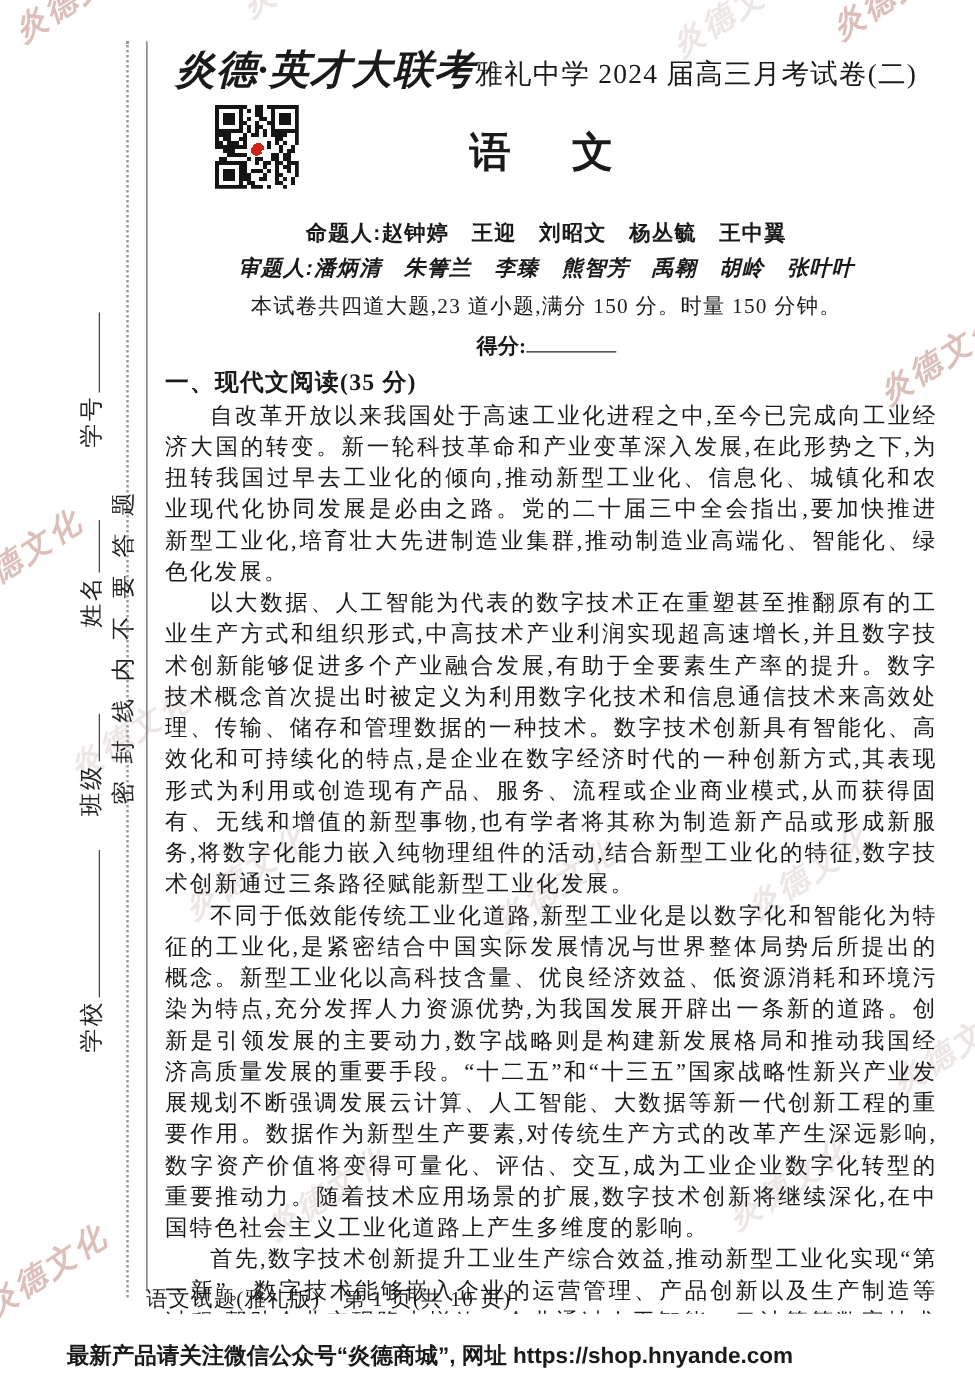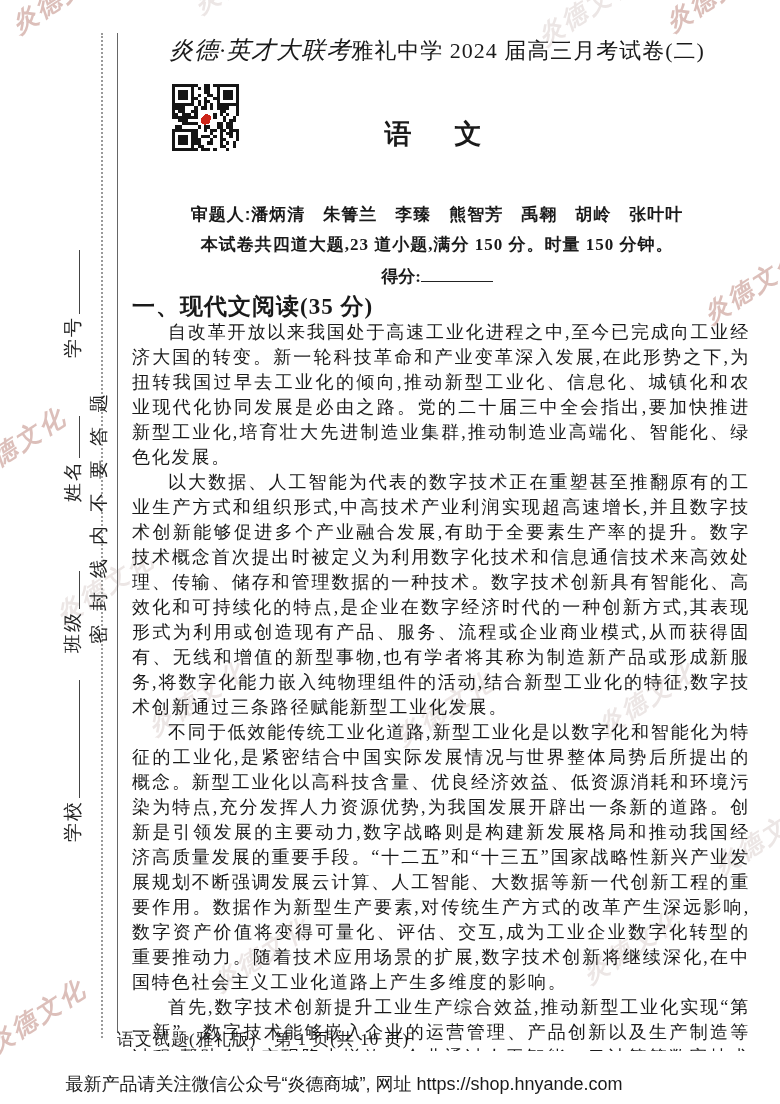--- a/index.html
+++ b/index.html
@@ -27,45 +27,45 @@
     font-size:19px; color:#222; white-space:nowrap; letter-spacing:2px;
   }
   .vlabel .blank{display:inline-block; height:60%; border-bottom:1.3px solid #444; margin-left:2px;}
   .seal{
     position:absolute; height:22px; transform:rotate(-90deg); transform-origin:center center;
     font-size:19px; letter-spacing:14px; color:#222; white-space:nowrap;
   }
   
   .hdr-center{position:absolute; left:117px; width:640px; text-align:center;}
   .title{top:34px; font-size:22px; letter-spacing:1px;}
-  .title .brand{font-weight:normal; font-style:italic; font-size:24px;}
+  .title .brand{font-weight:bold; font-style:italic; font-size:32px;}
   .title .rest{font-weight:500;}
-  .subject{top:116px; font-size:27px; font-weight:bold; letter-spacing:8px;}
+  .subject{top:100px; font-size:33px; font-weight:bold; letter-spacing:8px;}
   .byline{font-family:"Liberation Sans","DejaVu Sans",sans-serif; font-weight:bold;
     font-size:17px; letter-spacing:1px;}
   .byline.setters{top:175px;}
-  .byline.reviewers{top:203px;}
-  .exam-info{top:233px; font-size:17px; letter-spacing:1px;font-weight:bold;}
+  .byline.reviewers{top:203px;font-style:italic;}
+  .exam-info{top:233px; font-size:17px; letter-spacing:1px;}
   .score-row{top:264px; font-size:17px; font-weight:bold;}
   .score-row .blank{display:inline-block; width:72px; height:17px; border-bottom:1.2px solid #222;}
   
   .qr{position:absolute; left:172px; top:84px; width:67px; height:67px;}
   
   .passage-col{
     position:absolute; left:132px; top:294px; width:618px; height:757px; overflow:hidden;
     font-size:18px; line-height:25px; letter-spacing:1.8px; text-align:justify;
   }
-  .sec-h{font-weight:bold; font-size:23px; line-height:26px; letter-spacing:1px;}
+  .sec-h{font-weight:bold; font-size:19px; line-height:26px; letter-spacing:1px;}
   .sub-h,.instr{margin:0 0 0 36px; line-height:26px;}
   .passage p{margin:0; text-indent:2em;}
   
   .footer{position:absolute; left:117px; width:640px; top:1028px; text-align:left;
     font-size:17px; letter-spacing:1px;}
   .promo{position:absolute; left:0; width:688px; top:1072px; text-align:center;
-    font-family:"Liberation Sans","DejaVu Sans",sans-serif; font-weight:normal; font-size:18px;}
+    font-family:"Liberation Sans","DejaVu Sans",sans-serif; font-weight:bold; font-size:18px;}
 </style>
 </head>
 <body>
 
 <div class="page">
 
   <span class="wm" style="left:14px;  top:10px;">炎德文化</span>
   <span class="wm faint" style="left:196px; top:-10px;">炎德文化</span>
   <span class="wm faint" style="left:540px; top:22px;">炎德文化</span>
   <span class="wm" style="left:668px; top:8px;">炎德文化</span>
@@ -339,20 +339,21 @@
         <rect x="9" y="20" width="1" height="1" fill="#151515"></rect>
         <rect x="10" y="20" width="1" height="1" fill="#151515"></rect>
         <rect x="11" y="20" width="1" height="1" fill="#151515"></rect>
         <rect x="13" y="20" width="1" height="1" fill="#151515"></rect>
         <rect x="17" y="20" width="1" height="1" fill="#151515"></rect>
         <path d="M9 11 q1.5 -2.5 3 -1 q1 1 -0.5 1.6 q1 0.4 -0.5 1 q-2 0.6 -2 -1.6 z" fill="#cc2418"></path>
       </svg>
   </div>
 
   <div class="hdr-center subject">语　文</div>
+  <div class="hdr-center byline setters">命题人:赵钟婷　王迎　刘昭文　杨丛毓　王中翼</div>
   <div class="hdr-center byline reviewers">审题人:潘炳清　朱箐兰　李臻　熊智芳　禹翱　胡岭　张叶叶</div>
   <div class="hdr-center exam-info">本试卷共四道大题,23 道小题,满分 150 分。时量 150 分钟。</div>
 
   <div class="hdr-center score-row">
     <span>得分:</span><span class="blank"></span>
   </div>
 
   <div class="passage-col">
     <div class="sec-h">一、现代文阅读(35 分)</div>
     <div class="passage">

